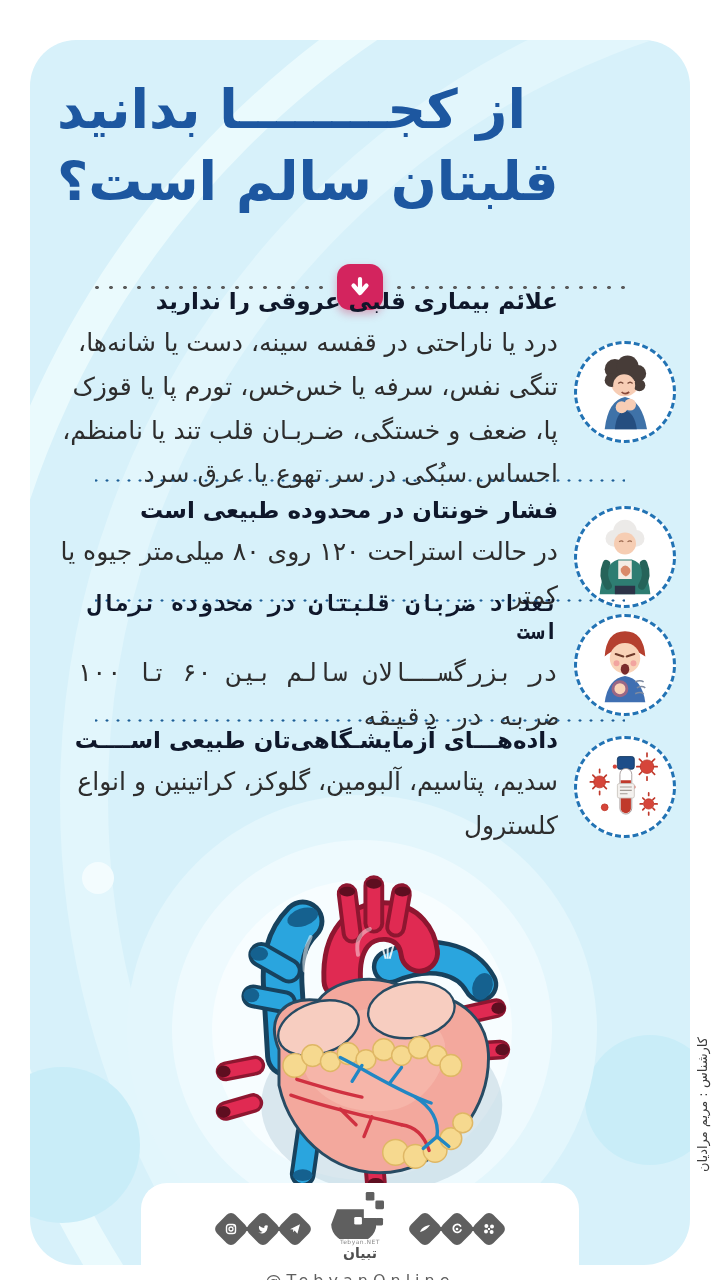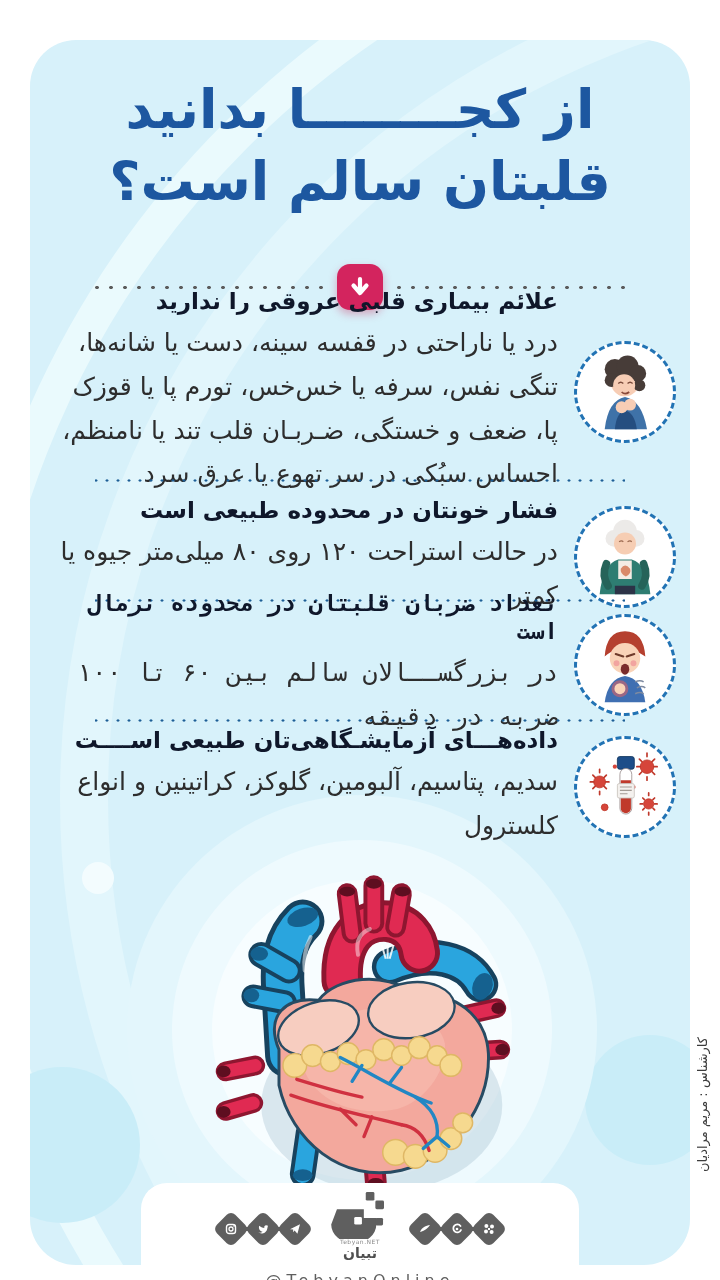--- a/index.html
+++ b/index.html
@@ -18,22 +18,22 @@
   .ring{position:absolute;border-radius:50%;}
   .ring1{width:470px;height:470px;left:97px;top:755px;background:#e3f6fc;}
   .ring2{width:380px;height:380px;left:142px;top:800px;background:#eefafe;}
   .ring3{width:300px;height:300px;left:182px;top:840px;background:#f7fdff;}
   .blob{position:absolute;border-radius:50%;background:#c9edf8;}
   .blob-l{width:156px;height:156px;left:-46px;top:1027px;}
   .blob-r{width:130px;height:130px;left:555px;top:995px;}
   .dot-w{position:absolute;width:32px;height:32px;border-radius:50%;background:#f3fcfe;left:52px;top:822px;}
 
   
-  .title{position:absolute;top:34px;left:0;width:100%;text-align:center;
-         color:#1d57a0;font-weight:bold;font-size:54px;line-height:72px;}
+  .title{position:absolute;top:34px;left:0;width:100%;text-align:left;
+         color:#1d57a0;font-weight:bold;font-size:54px;line-height:72px;padding-left:27px;}
 
   
   .hdr-sep{position:absolute;top:224px;left:65px;width:530px;display:flex;align-items:center;gap:14px;}
   .dots{height:7px;flex:1;background-image:radial-gradient(circle closest-side,#5c5c5c 46%,transparent 56%);
         background-size:14px 7px;background-repeat:repeat-x;background-position:center;}
   .badge{width:46px;height:46px;border-radius:13px;background:#d3245e;display:flex;align-items:center;
          justify-content:center;box-shadow:0 4px 8px rgba(200,30,80,.35);}
 
   
   .section{position:absolute;left:18px;width:628px;display:flex;direction:rtl;align-items:center;gap:16px;}

